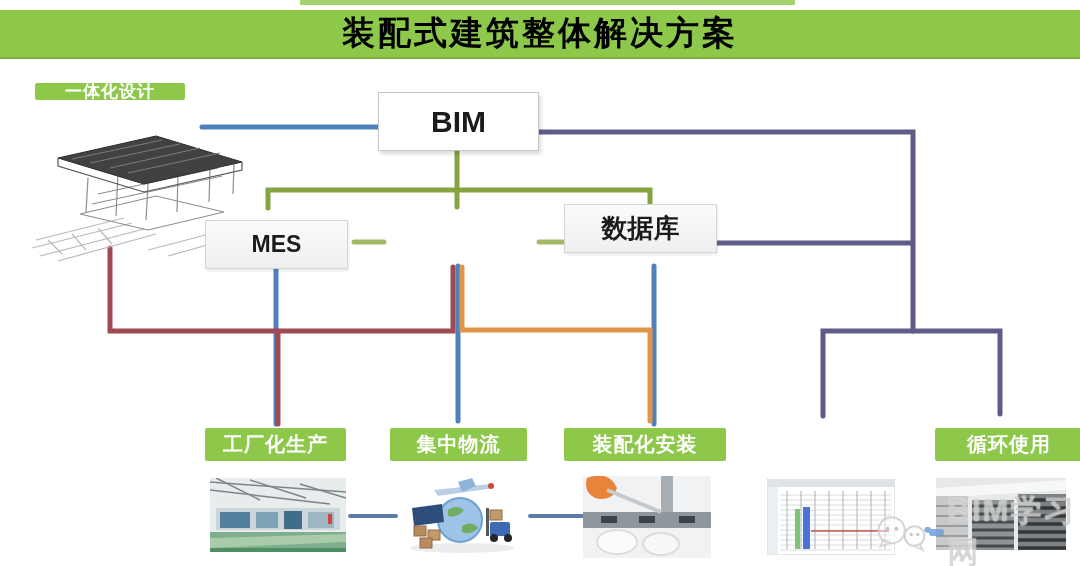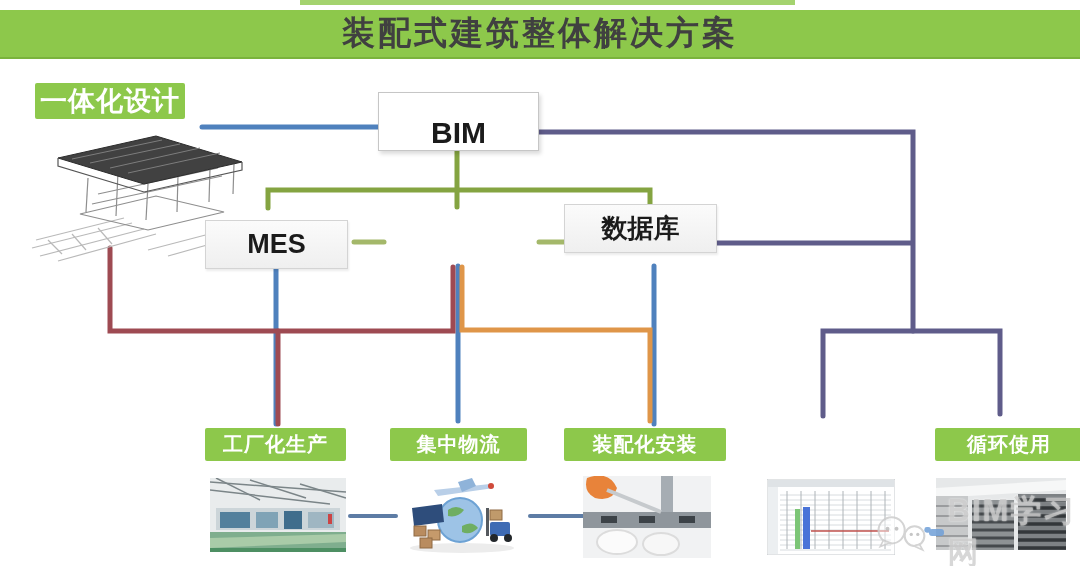--- a/index.html
+++ b/index.html
@@ -1,46 +1,46 @@
 <!DOCTYPE html>
 <html><head>
 <meta charset="utf-8">
 <style>
   html,body{margin:0;padding:0;background:#fff;}
   #canvas{position:relative;width:1080px;height:566px;background:#fff;overflow:hidden;
           font-family:"Liberation Sans",sans-serif;}
   .abs{position:absolute;}
   .titlebar{left:0;top:10px;width:1080px;height:47px;background:#8dc84b;border-bottom:2px solid #7ab33c;
             display:flex;align-items:center;justify-content:center;}
-  .titlebar span{font-size:33px;font-weight:bold;color:#404040;letter-spacing:3px;font-family:Liberation Serif, serif;}
+  .titlebar span{font-size:33px;font-weight:bold;color:#000000;letter-spacing:3px;font-family:Liberation Serif, serif;}
   .title-strip{left:300px;top:0;width:495px;height:5px;background:#8dc84b;opacity:.8;}
   .badge{background:#8dc84b;color:#fff;font-weight:bold;display:flex;align-items:center;
          justify-content:center;border-radius:2px;letter-spacing:1px;}
   .node{display:flex;align-items:center;justify-content:center;font-weight:bold;color:#1b1b1b;}
   .node-bim{left:378px;top:92px;width:159px;height:57px;background:#fff;border:1px solid #c6c6c6;
-            box-shadow:2px 3px 4px rgba(0,0,0,.14);font-size:30px;align-items:flex-end;}
+            box-shadow:2px 3px 4px rgba(0,0,0,.14);font-size:30px;}
   .node-gray{background:linear-gradient(180deg,#fbfbfb,#efefef);border:1px solid #d4d4d4;
-             box-shadow:1px 2px 2px rgba(0,0,0,.08);font-size:27px;}
+             box-shadow:1px 2px 2px rgba(0,0,0,.08);font-size:23px;}
   .stage{top:428px;height:33px;font-size:20px;}
   #wires{left:0;top:0;pointer-events:none;}
   .wm{left:872px;top:490px;display:flex;align-items:center;opacity:.85;}
   .wm-text{font-size:31px;color:rgba(205,205,205,.95);letter-spacing:2px;
            text-shadow:0 0 2px rgba(255,255,255,.9);font-weight:bold;}
 </style>
 </head>
 <body>
 
 <div id="canvas">
 
   <div class="abs title-strip"></div>
   <div class="abs titlebar">
     <span>装配式建筑整体解决方案</span>
   </div>
 
-  <div class="abs badge" style="left:35px;top:83px;width:150px;height:36px;font-size:27px;align-items:center;">
+  <div class="abs badge" style="left:35px;top:83px;width:150px;height:17px;font-size:17px;align-items:center;">
     <span>一体化设计</span>
   </div>
 
   <svg id="wires" class="abs" width="1080" height="566" viewBox="0 0 1080 566">
     <g stroke="#4f81bd" stroke-width="5" fill="none" stroke-linecap="round">
       <path d="M202 127 H379"></path>
       <path d="M276 266 V424"></path>
       <path d="M458 266 V421"></path>
       <path d="M654 266 V424"></path>
     </g>

